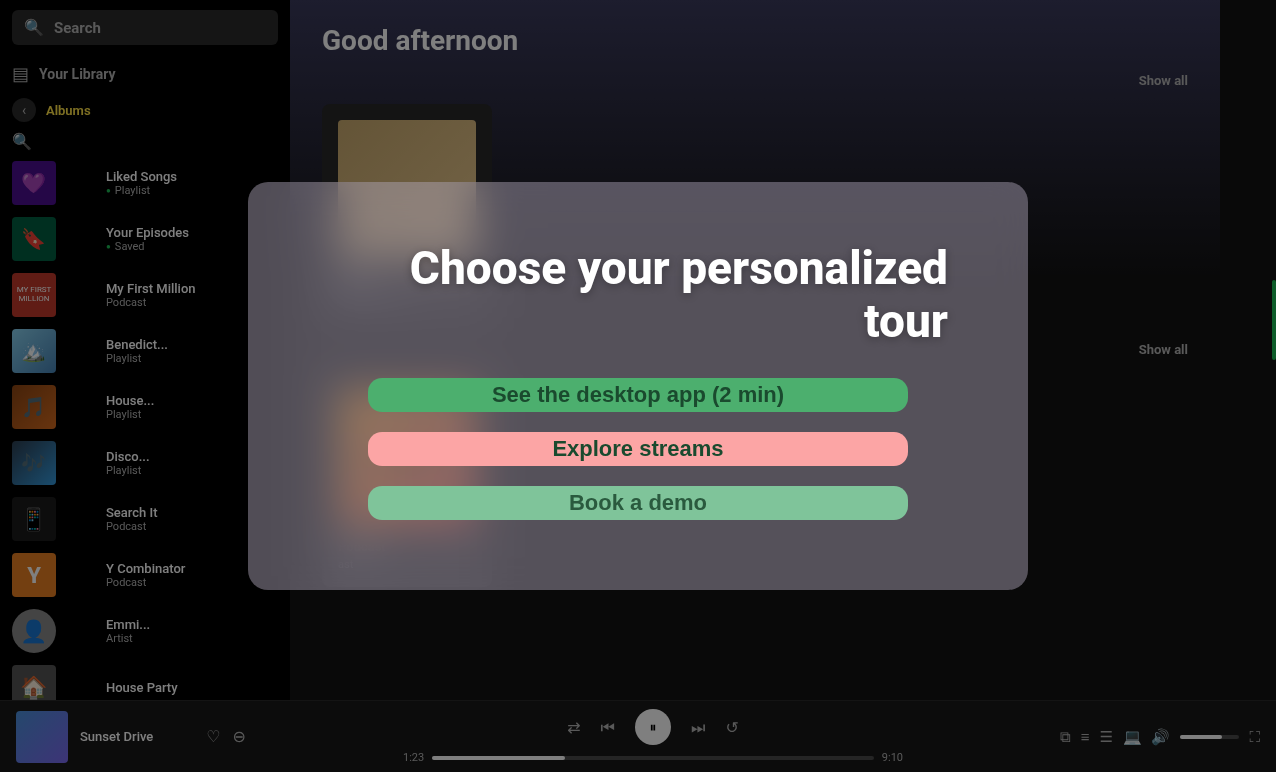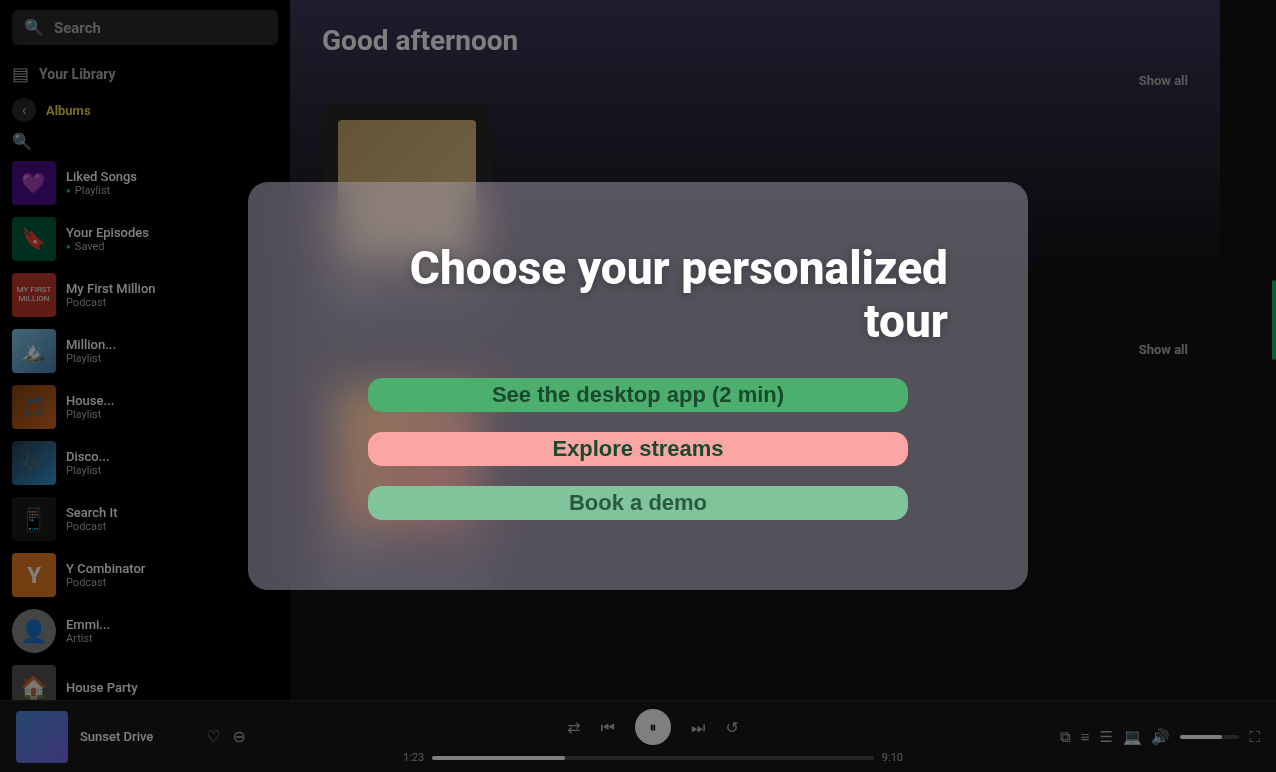--- a/index.html
+++ b/index.html
@@ -131,20 +131,21 @@
       flex-shrink: 0;
       display: flex;
       align-items: center;
       justify-content: center;
       font-size: 20px;
     }
 
     .playlist-info {
       flex: 1;
       overflow: hidden;
+      margin-left: 40px;
     }
 
     .playlist-name {
       color: #fff;
       font-size: 13px;
       font-weight: 500;
       white-space: nowrap;
       overflow: hidden;
       text-overflow: ellipsis;
     }
@@ -517,21 +518,21 @@
             <div class="playlist-name">My First Million</div>
             <div class="playlist-sub">
               <span>Podcast</span>
             </div>
           </div>
         </div>
 
         <div class="playlist-item">
           <div class="playlist-thumb" style="background:linear-gradient(135deg,#87ceeb,#4682b4);">🏔️</div>
           <div class="playlist-info">
-            <div class="playlist-name">Million...</div>
+            <div class="playlist-name">Benedict...</div>
             <div class="playlist-sub">
               <span>Playlist</span>
             </div>
           </div>
         </div>
 
         <div class="playlist-item">
           <div class="playlist-thumb" style="background:linear-gradient(135deg,#8B4513,#d2691e);">🎵</div>
           <div class="playlist-info">
             <div class="playlist-name">House...</div>

